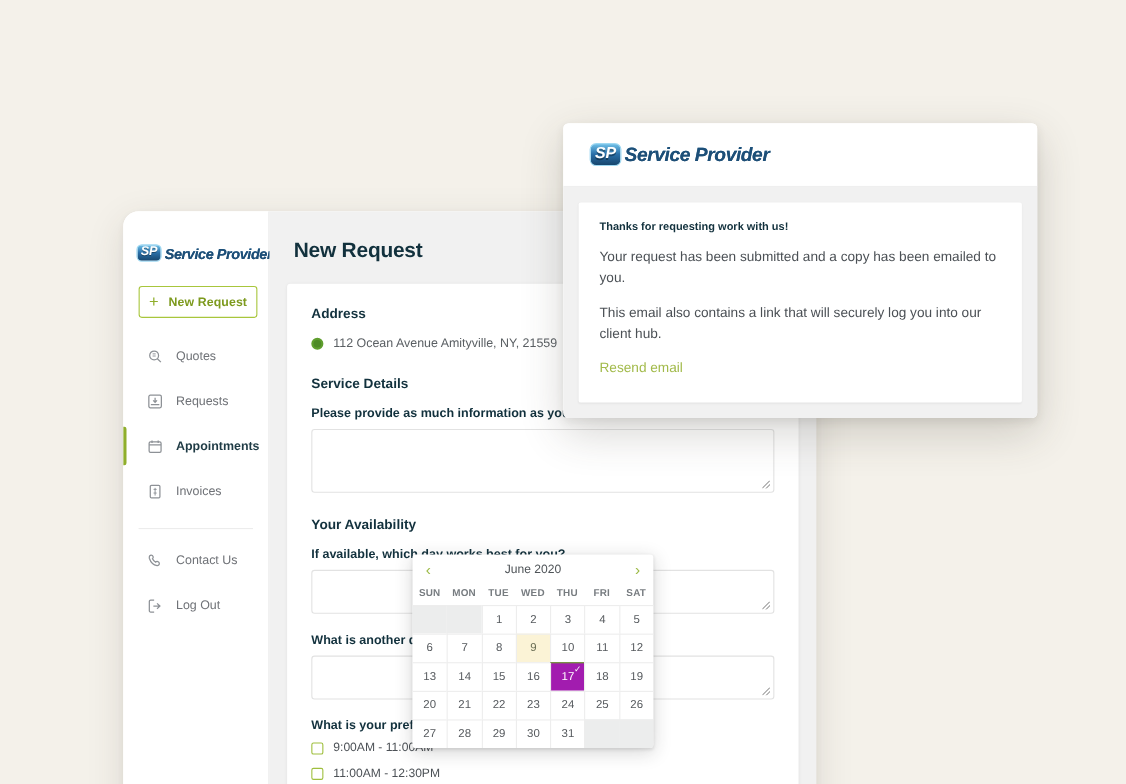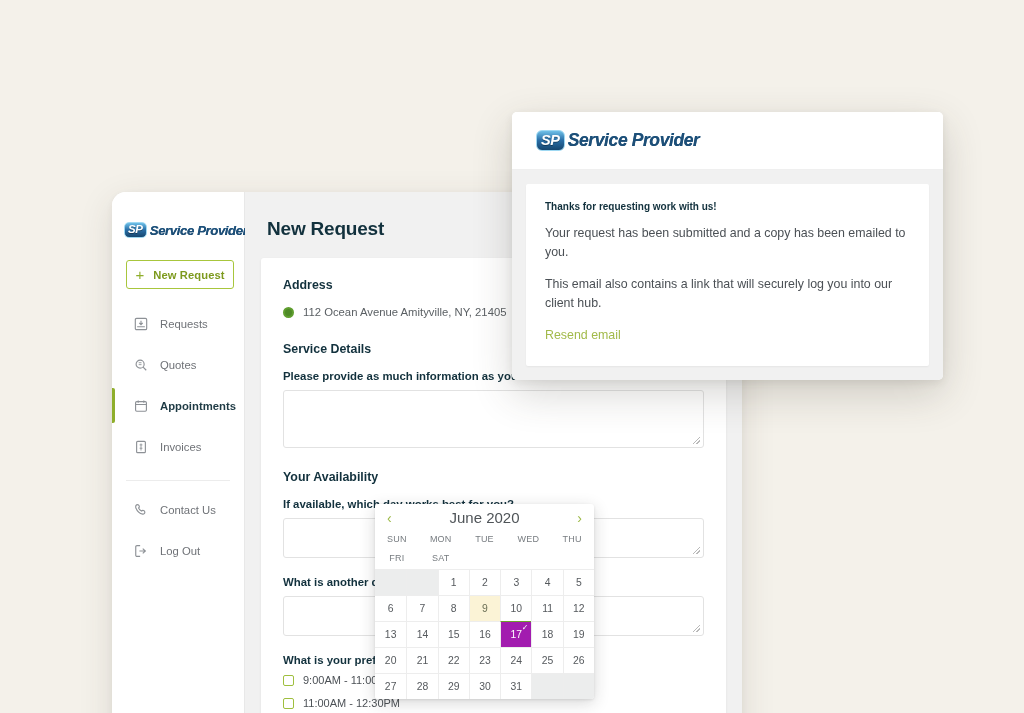--- a/index.html
+++ b/index.html
@@ -165,22 +165,22 @@
     box-shadow: 0 4px 16px rgba(40,40,40,.18), 0 1px 3px rgba(0,0,0,.10);
     overflow: hidden;
     z-index: 40;
     font-size: 10px;
   }
   .cal-head {
     display: flex; align-items: center; justify-content: space-between;
     height: 27px; padding: 0 12px;
   }
   .cal-nav { color: #9cba46; font-size: 14px; line-height: 1; cursor: pointer; font-weight: 300;}
-  .cal-month { font-size: 15px; color: #4f5458; }
-  .cal-dows { display: grid; grid-template-columns: repeat(5,1fr); }
+  .cal-month { font-size: 11px; color: #4f5458; }
+  .cal-dows { display: grid; grid-template-columns: repeat(7,1fr); font-weight: bold; }
   .cal-dows div {
     text-align: center; font-size: 9px; color: #777c80;
     padding: 3px 0 6px 0; letter-spacing: .2px;
   }
   .cal-grid { display: grid; grid-template-columns: repeat(7,1fr); }
   .cal-cell {
     height: 26px; display: flex; align-items: center; justify-content: center;
     font-size: 10.4px; color: #55595d;
     border-top: 1px solid #ededed; border-left: 1px solid #ededed;
     position: relative; cursor: pointer; background: #fff;
@@ -248,38 +248,38 @@
     <div class="new-request-btn">
       <span class="plus-ico">+</span>
       <span>New Request</span>
     </div>
 
     <nav class="nav-list">
 
       <div class="nav-item">
         <span class="ico">
           <svg viewBox="0 0 16 16" fill="none" stroke="currentColor" stroke-width="1.3">
-            <rect x="1.5" y="1.5" width="13" height="13" rx="1.5"></rect>
-            <path d="M8 4.2v4.4M6 6.8 8 8.8l2-2M3.6 11.2h8.8"></path>
-          </svg>
-        </span>
-        <span>Requests</span>
-      </div>
-
-      <div class="nav-item">
-        <span class="ico">
-          <svg viewBox="0 0 16 16" fill="none" stroke="currentColor" stroke-width="1.3">
             <circle cx="7" cy="7" r="4.6"></circle>
             <path d="M10.4 10.4 14 14"></path>
             <path d="M5.4 5.4h3.2M5.4 7.6h3.2" stroke-width="1"></path>
           </svg>
         </span>
         <span>Quotes</span>
       </div>
 
+      <div class="nav-item">
+        <span class="ico">
+          <svg viewBox="0 0 16 16" fill="none" stroke="currentColor" stroke-width="1.3">
+            <rect x="1.5" y="1.5" width="13" height="13" rx="1.5"></rect>
+            <path d="M8 4.2v4.4M6 6.8 8 8.8l2-2M3.6 11.2h8.8"></path>
+          </svg>
+        </span>
+        <span>Requests</span>
+      </div>
+
       <div class="nav-item active">
         <span class="ico">
           <svg viewBox="0 0 16 16" fill="none" stroke="currentColor" stroke-width="1.3">
             <rect x="1.8" y="3" width="12.4" height="11" rx="1.4"></rect>
             <path d="M1.8 6.3h12.4M4.8 1.6v2.6M11.2 1.6v2.6"></path>
           </svg>
         </span>
         <span>Appointments</span>
       </div>
 
@@ -318,21 +318,21 @@
   </aside>
 
   <section id="main">
     <h1 id="page-title">New Request</h1>
 
     <div class="form-card">
 
       <div class="sec-head">Address</div>
       <div class="addr-row">
         <span class="addr-dot"></span>
-        <span class="addr-text">112 Ocean Avenue Amityville, NY, 21405</span>
+        <span class="addr-text">112 Ocean Avenue Amityville, NY, 21559</span>
       </div>
 
       <div class="sec-head">Service Details</div>
       <div class="q-label">Please provide as much information as you can</div>
       <div class="ta-field"></div>
 
       <div class="sec-head spaced">Your Availability</div>
 
       <div class="q-label">If available, which day works best for you?</div>
       <div class="ta-field small"></div>

